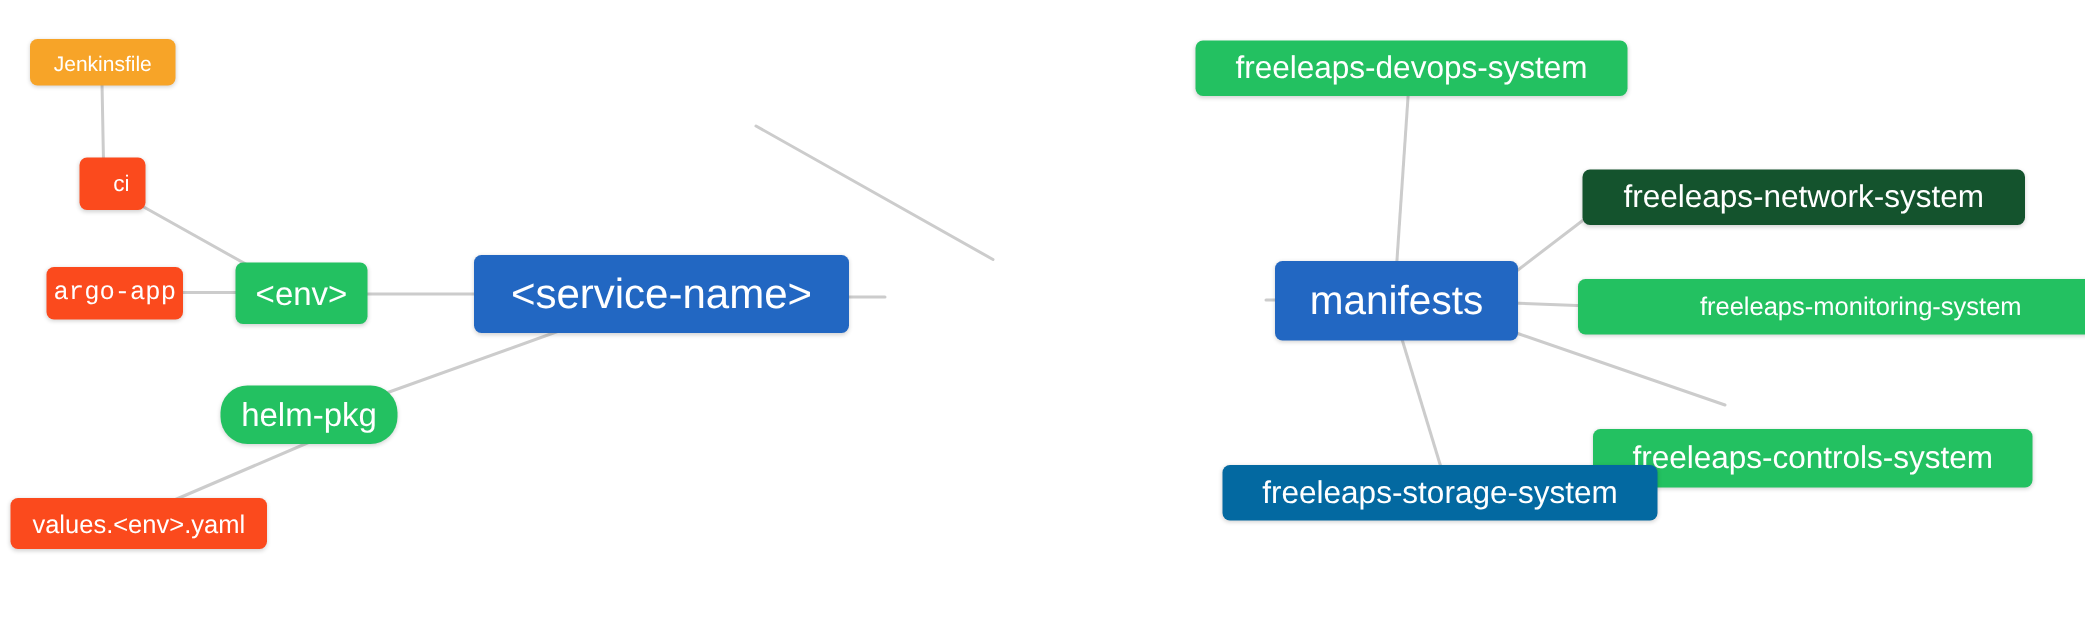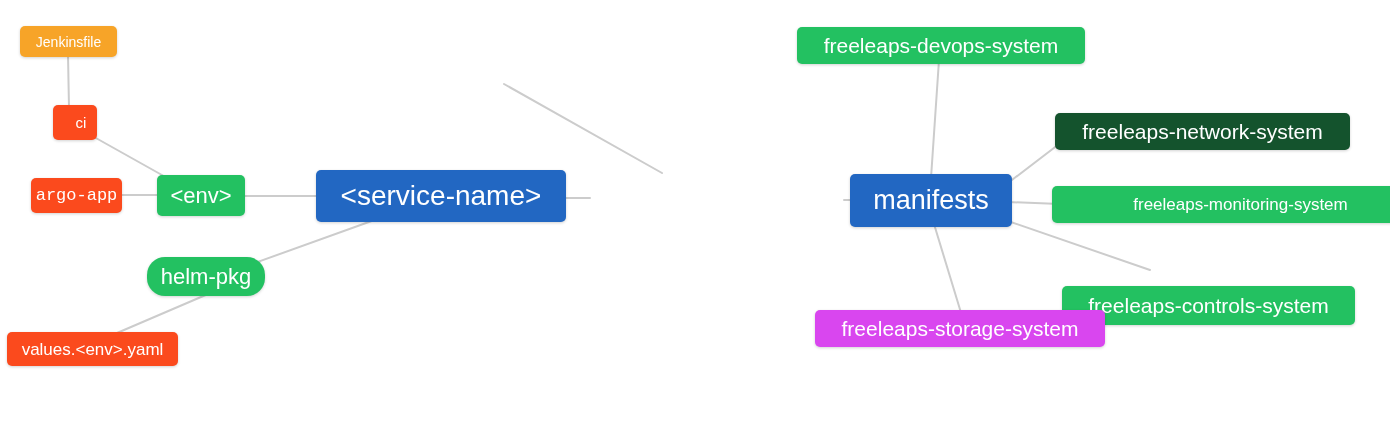--- a/index.html
+++ b/index.html
@@ -76,15 +76,15 @@
   <div class="node" style="left: 850px; top: 174px; width: 162px; height: 53px; font-size: 27px; background-color: rgb(34, 103, 194);">manifests</div>
 
   <div class="node" style="left: 797px; top: 27px; width: 288px; height: 37px; font-size: 21px; background-color: rgb(35, 193, 97);">freeleaps-devops-system</div>
 
   <div class="node" style="left: 1055px; top: 113px; width: 295px; height: 37px; font-size: 21px; background-color: #14532d;">freeleaps-network-system</div>
 
   <div class="node" style="left: 1052px; top: 186px; width: 323px; height: 37px; font-size: 17px; background-color: rgb(35, 193, 97); padding-left: 27px;">freeleaps-monitoring-system</div>
 
   <div class="node" style="left: 1062px; top: 258px; width: 293px; height: 39px; font-size: 21px; background-color: rgb(35, 193, 97); margin-top: 28px;">freeleaps-controls-system</div>
 
-  <div class="node" style="left: 815px; top: 310px; width: 290px; height: 37px; font-size: 21px; background-color: #d946ef;">freeleaps-storage-system</div>
+  <div class="node" style="left: 815px; top: 310px; width: 290px; height: 37px; font-size: 21px; background-color: #0369a1;">freeleaps-storage-system</div>
 
 </div>
 
 </body></html>

